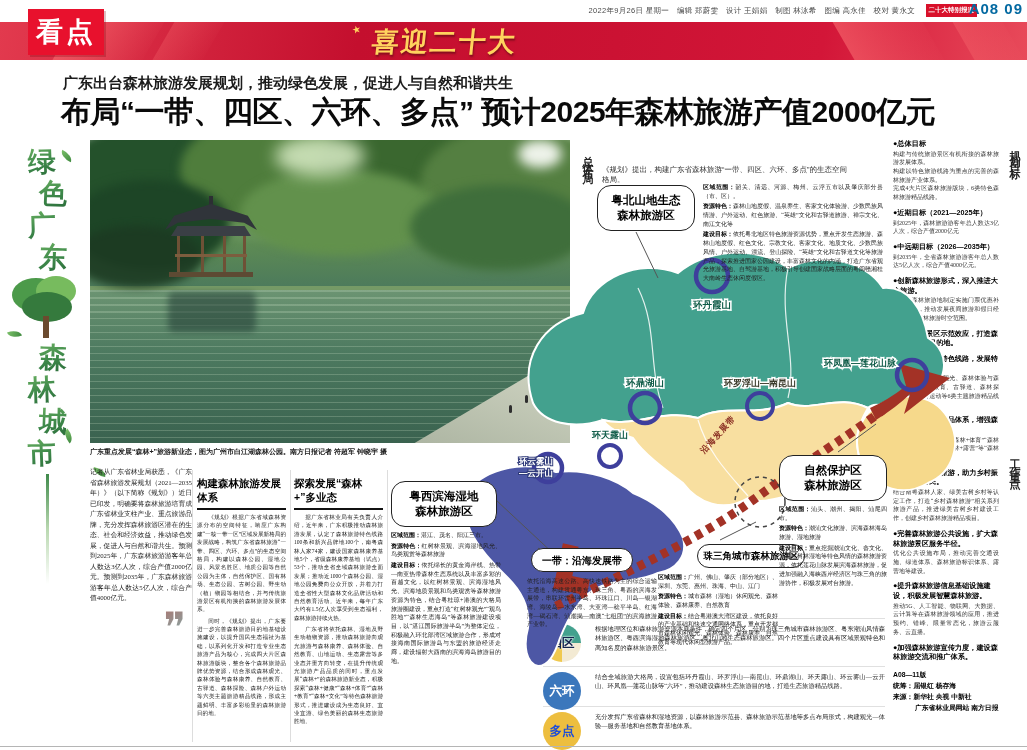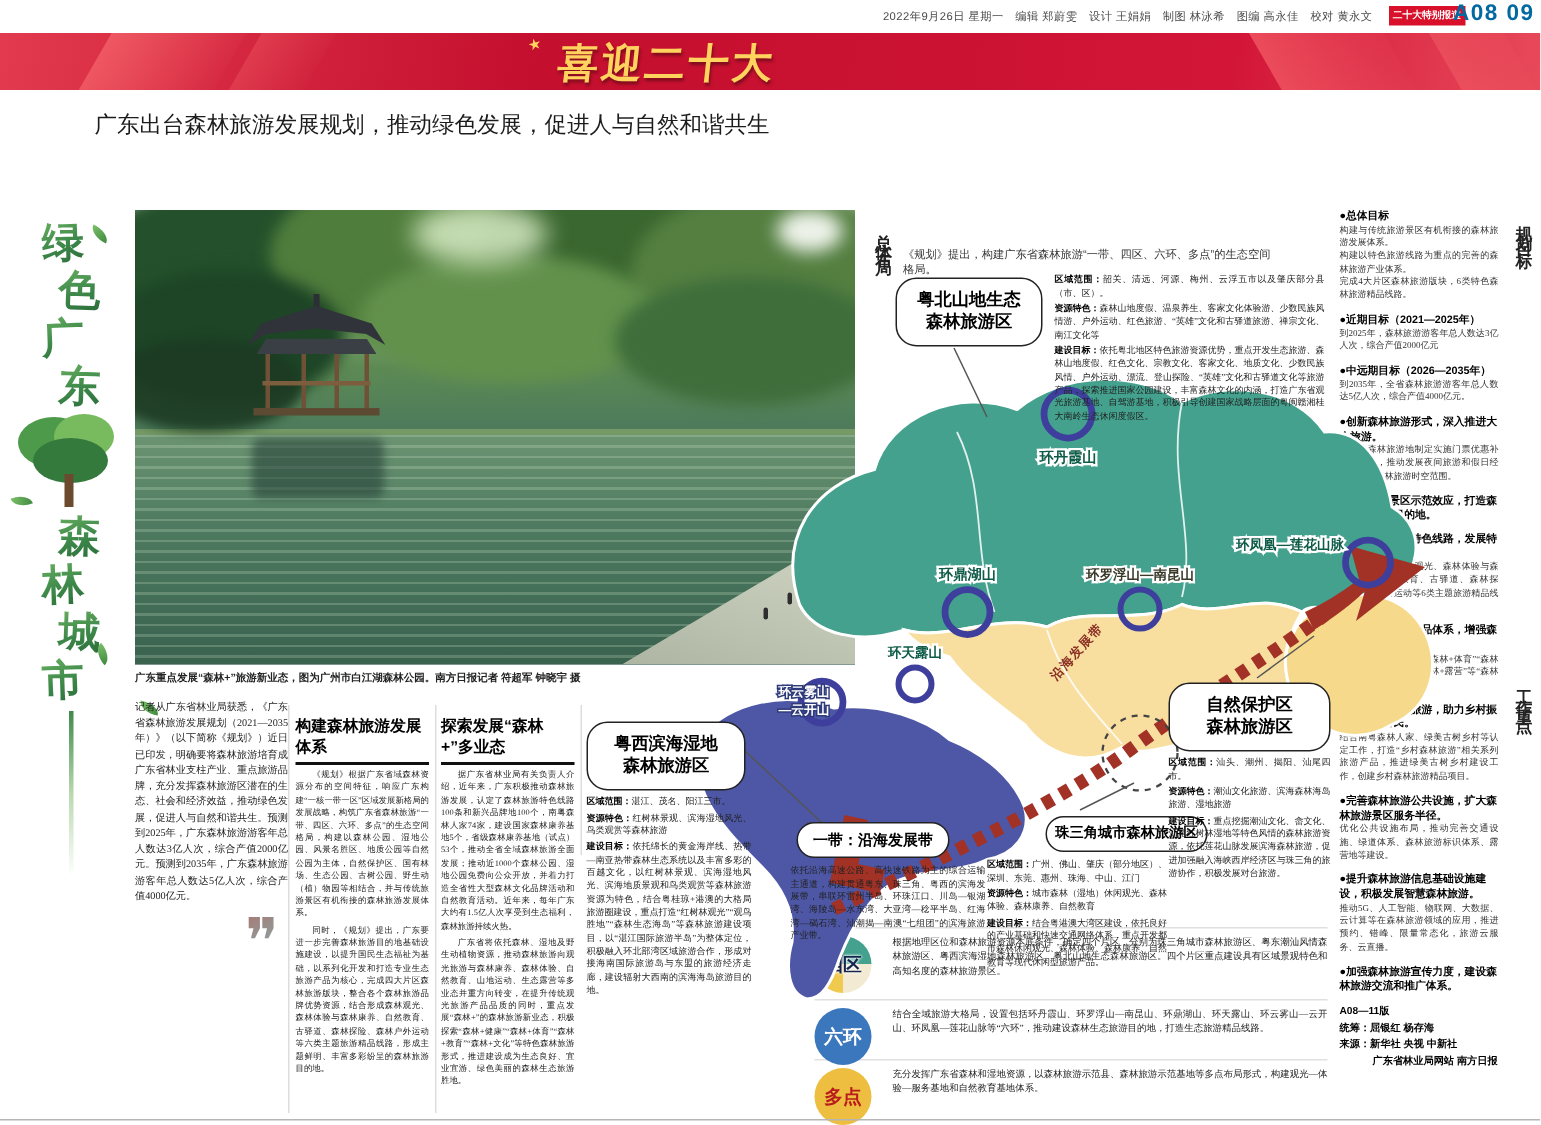--- a/index.html
+++ b/index.html
@@ -16,21 +16,21 @@
   .ray{position:absolute;top:-10px;width:90px;height:70px;background:linear-gradient(100deg,rgba(255,120,120,.55),rgba(255,255,255,0));transform:skewX(-30deg);}
   .ray.r1{left:60px;} .ray.r2{left:160px;width:50px;opacity:.5;} .ray.r3{right:90px;transform:skewX(30deg);}
   .ray.r4{right:10px;width:50px;transform:skewX(30deg);opacity:.6;}
   .banner-text{position:absolute;left:372px;top:2px;font-size:27px;font-weight:900;color:#ffd35e;
                transform:skewX(-6deg);text-shadow:1px 2px 2px #7e0d1c;letter-spacing:2px;}
   .banner-star{position:absolute;left:352px;top:2px;color:#ffd35e;font-size:10px;transform:rotate(-15deg);}
   .kanban{position:absolute;top:9px;left:28px;width:76px;height:46px;background:#e8112d;color:#fff;
           display:flex;align-items:center;justify-content:center;font-size:27px;font-weight:900;letter-spacing:3px;
           box-shadow:2px 2px 0 rgba(120,0,10,.25);}
   
-  .kicker{position:absolute;top:74px;left:63px;font-size:15px;font-weight:normal;color:#1c1c1c;}
+  .kicker{position:absolute;top:74px;left:63px;font-size:15px;font-weight:bold;color:#1c1c1c;}
   .main-title{position:absolute;top:92px;left:61px;width:960px;font-size:30px;font-weight:900;color:#0a0a0a;letter-spacing:-.5px;}
   
   .art{position:absolute;left:10px;top:146px;width:74px;text-align:center;}
   .art .ch{display:block;font-size:28px;line-height:32px;font-weight:900;
            background:linear-gradient(160deg,#7cc06a 0%,#3f8a4b 50%,#1f5c30 100%);
            -webkit-background-clip:text;background-clip:text;color:transparent;}
   .art .ch:nth-child(odd){transform:translateX(-5px) rotate(-2deg);}
   .art .ch:nth-child(even){transform:translateX(6px) rotate(2deg);}
   .art-tree{position:relative;height:64px;margin:2px 0;}
   .art-tree .can{position:absolute;border-radius:50%;}
@@ -124,21 +124,21 @@
   .credits{margin-top:8px;font-size:6.8px;font-weight:bold;line-height:1.6;color:#000;}
   .credits .ind{padding-left:22px;}
   
   .badge-row{position:absolute;left:543px;width:348px;display:flex;gap:14px;align-items:flex-start;}
   #row-si{top:624px;} #row-liu{top:672px;} #row-duo{top:712px;}
   .badge{flex:0 0 38px;width:38px;height:38px;border-radius:50%;display:flex;align-items:center;
          justify-content:center;font-size:12.5px;font-weight:900;}
   .badge-si{background:conic-gradient(#43a18e 0 25%,#f3ead3 25% 50%,#f0c94f 50% 75%,#2f3d66 75% 100%);
             color:#14244d;text-shadow:0 0 2px #fff,0 0 2px #fff;}
   .badge-liu{background:#3b77bc;color:#fff;}
-  .badge-duo{background:#edbe3f;color:#b91c1c;}
+  .badge-duo{background:#edbe3f;color:#1d4ed8;}
   .badge-text{font-size:6.3px;line-height:1.5;font-family:"Liberation Serif",serif;color:#222;
               text-align:justify;width:290px;}
   .hr{position:absolute;height:1px;background:#e0e0e0;left:543px;width:342px;}
   .hr1{top:618px;} .hr2{top:666px;} .hr3{top:706px;}
   .bottom-line{position:absolute;left:0;top:746px;width:1027px;height:1px;background:#b5b5b5;}
 </style>
 </head>
 <body>
 
 <div class="page">
@@ -148,22 +148,24 @@
   <div class="page-no">A08 09</div>
 
   <div class="banner">
     <div class="ray r1"></div>
     <div class="ray r2"></div>
     <div class="ray r3"></div>
     <div class="ray r4"></div>
     <span class="banner-star">★</span>
     <div class="banner-text">喜迎二十大</div>
   </div>
+  <div class="kanban">看点</div>
 
   <div class="kicker">广东出台森林旅游发展规划，推动绿色发展，促进人与自然和谐共生</div>
+  <div class="main-title">布局“一带、四区、六环、多点” 预计2025年森林旅游产值2000亿元</div>
 
   <div class="art">
     <span class="ch">绿</span>
     <span class="ch">色</span>
     <span class="ch">广</span>
     <span class="ch">东</span>
     <div class="art-tree">
       <div class="can c1"></div>
         <div class="can c2"></div>
         <div class="can c3"></div>

